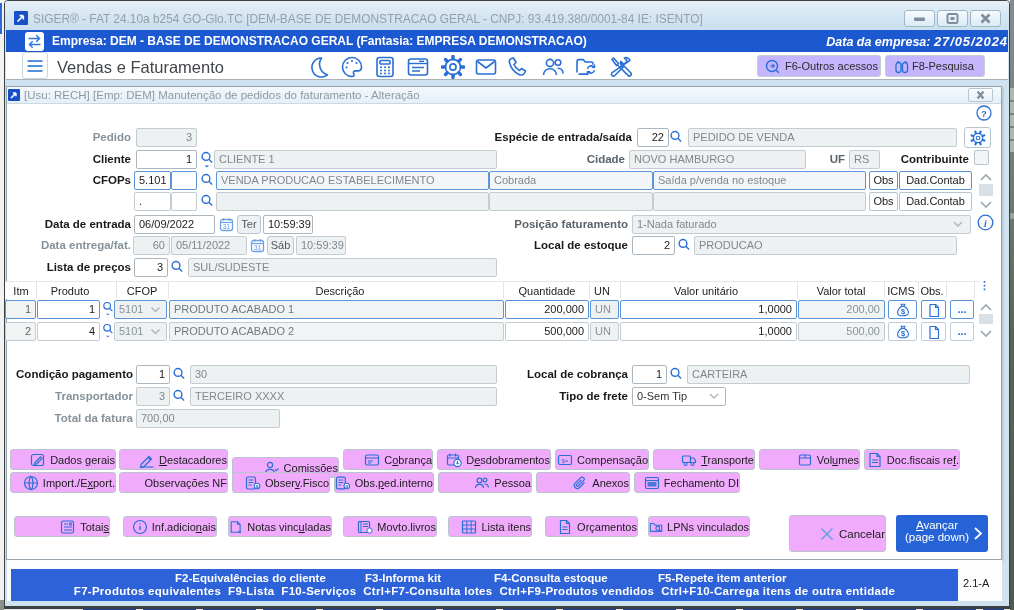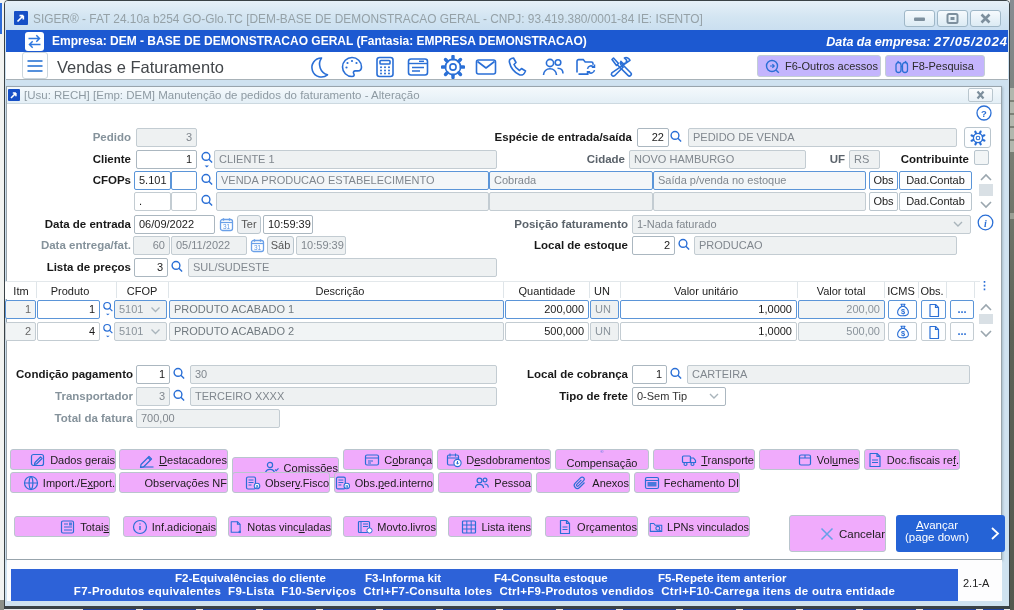--- a/index.html
+++ b/index.html
@@ -368,21 +368,21 @@
     </div>
 <div class="bbtn" style="left:437px;top:449px;width:114px;height:21px;font-size:11px;">
       <svg width="16" height="16" viewBox="0 0 16 16">
         <rect x="1.5" y="3" width="11" height="10" rx="1.5" stroke="#2a6fd6" stroke-width="1.2" fill="none"></rect>
         <path d="M4 1.5 v3 M9.5 1.5 v3 M1.5 6 h11" stroke="#2a6fd6" stroke-width="1.1"></path>
         <circle cx="11.5" cy="11" r="3.6" fill="#fff" stroke="#2a6fd6" stroke-width="1.1"></circle>
         <path d="M11.5 9 v3 m-1.3-1.2 l1.3 1.3 1.3-1.3" stroke="#2a6fd6" stroke-width="1" fill="none"></path>
       </svg>
       <span>D<span class="u">e</span>sdobramentos</span>
     </div>
-<div class="bbtn" style="left:555px;top:449px;width:94px;height:21px;font-size:11px;flex-direction:column;">
+<div class="bbtn" style="left:555px;top:449px;width:94px;height:21px;font-size:11px;">
       <svg width="16" height="16" viewBox="0 0 16 16">
         <rect x="1.5" y="3.5" width="13" height="9" rx="1.5" stroke="#2a6fd6" stroke-width="1.2" fill="none"></rect>
         <text x="4.5" y="10.5" font-size="6" fill="#2a6fd6" font-family="Liberation Sans">$=</text>
       </svg>
       <span>Compensação</span>
     </div>
 <div class="bbtn" style="left:653px;top:449px;width:102px;height:21px;font-size:11px;">
       <svg width="16" height="16" viewBox="0 0 16 16">
         <rect x="1.5" y="4" width="8" height="6.5" rx="1" stroke="#2a6fd6" stroke-width="1.2" fill="none"></rect>
         <path d="M9.5 6 h3 l2 2.5 v2 h-5z" stroke="#2a6fd6" stroke-width="1.2" fill="none"></path>
@@ -516,21 +516,21 @@
         <path d="M11.7 11.2 l1.8 1.8" stroke="#2a6fd6" stroke-width="1.2"></path>
       </svg>
       <span>LPNs vinculados</span>
     </div>
 <div class="bbtn" style="left:789px;top:515px;width:97px;height:37px;font-size:11.5px;">
       <svg width="16" height="16" viewBox="0 0 16 16">
         <path d="M2.5 2.5 l11 11 M13.5 2.5 l-11 11" stroke="#66a0e8" stroke-width="1.5"></path>
       </svg>
       <span>Cancelar</span>
     </div>
-<div class="abs" style="left:896px;top:515px;width:109px;height:37px;background:#2563d6;border-radius:3px;color:#fff;font-size:11.5px;text-align:center;">
+<div class="abs" style="left:896px;top:515px;width:92px;height:37px;background:#2563d6;border-radius:3px;color:#fff;font-size:11.5px;text-align:center;">
 <div style="position:absolute;left:8px;top:4px;width:66px;"><span class="u">A</span>vançar<br>(page down)</div>
 <svg style="position:absolute;right:5px;top:11px" width="10" height="15" viewBox="0 0 10 15">
         <path d="M2 2 l6 5.5 -6 5.5" stroke="#fff" stroke-width="1.8" fill="none"></path>
       </svg>
     </div>
 <div class="abs" style="left:11px;top:569px;width:947px;height:32px;background:#2d62d8;color:#fff;font-weight:bold;font-size:11.5px;">
 <div class="abs" style="left:164px;top:3px;">F2-Equivalências do cliente</div>
 <div class="abs" style="left:354px;top:3px;">F3-Informa kit</div>
 <div class="abs" style="left:483px;top:3px;">F4-Consulta estoque</div>
 <div class="abs" style="left:647px;top:3px;">F5-Repete item anterior</div>

